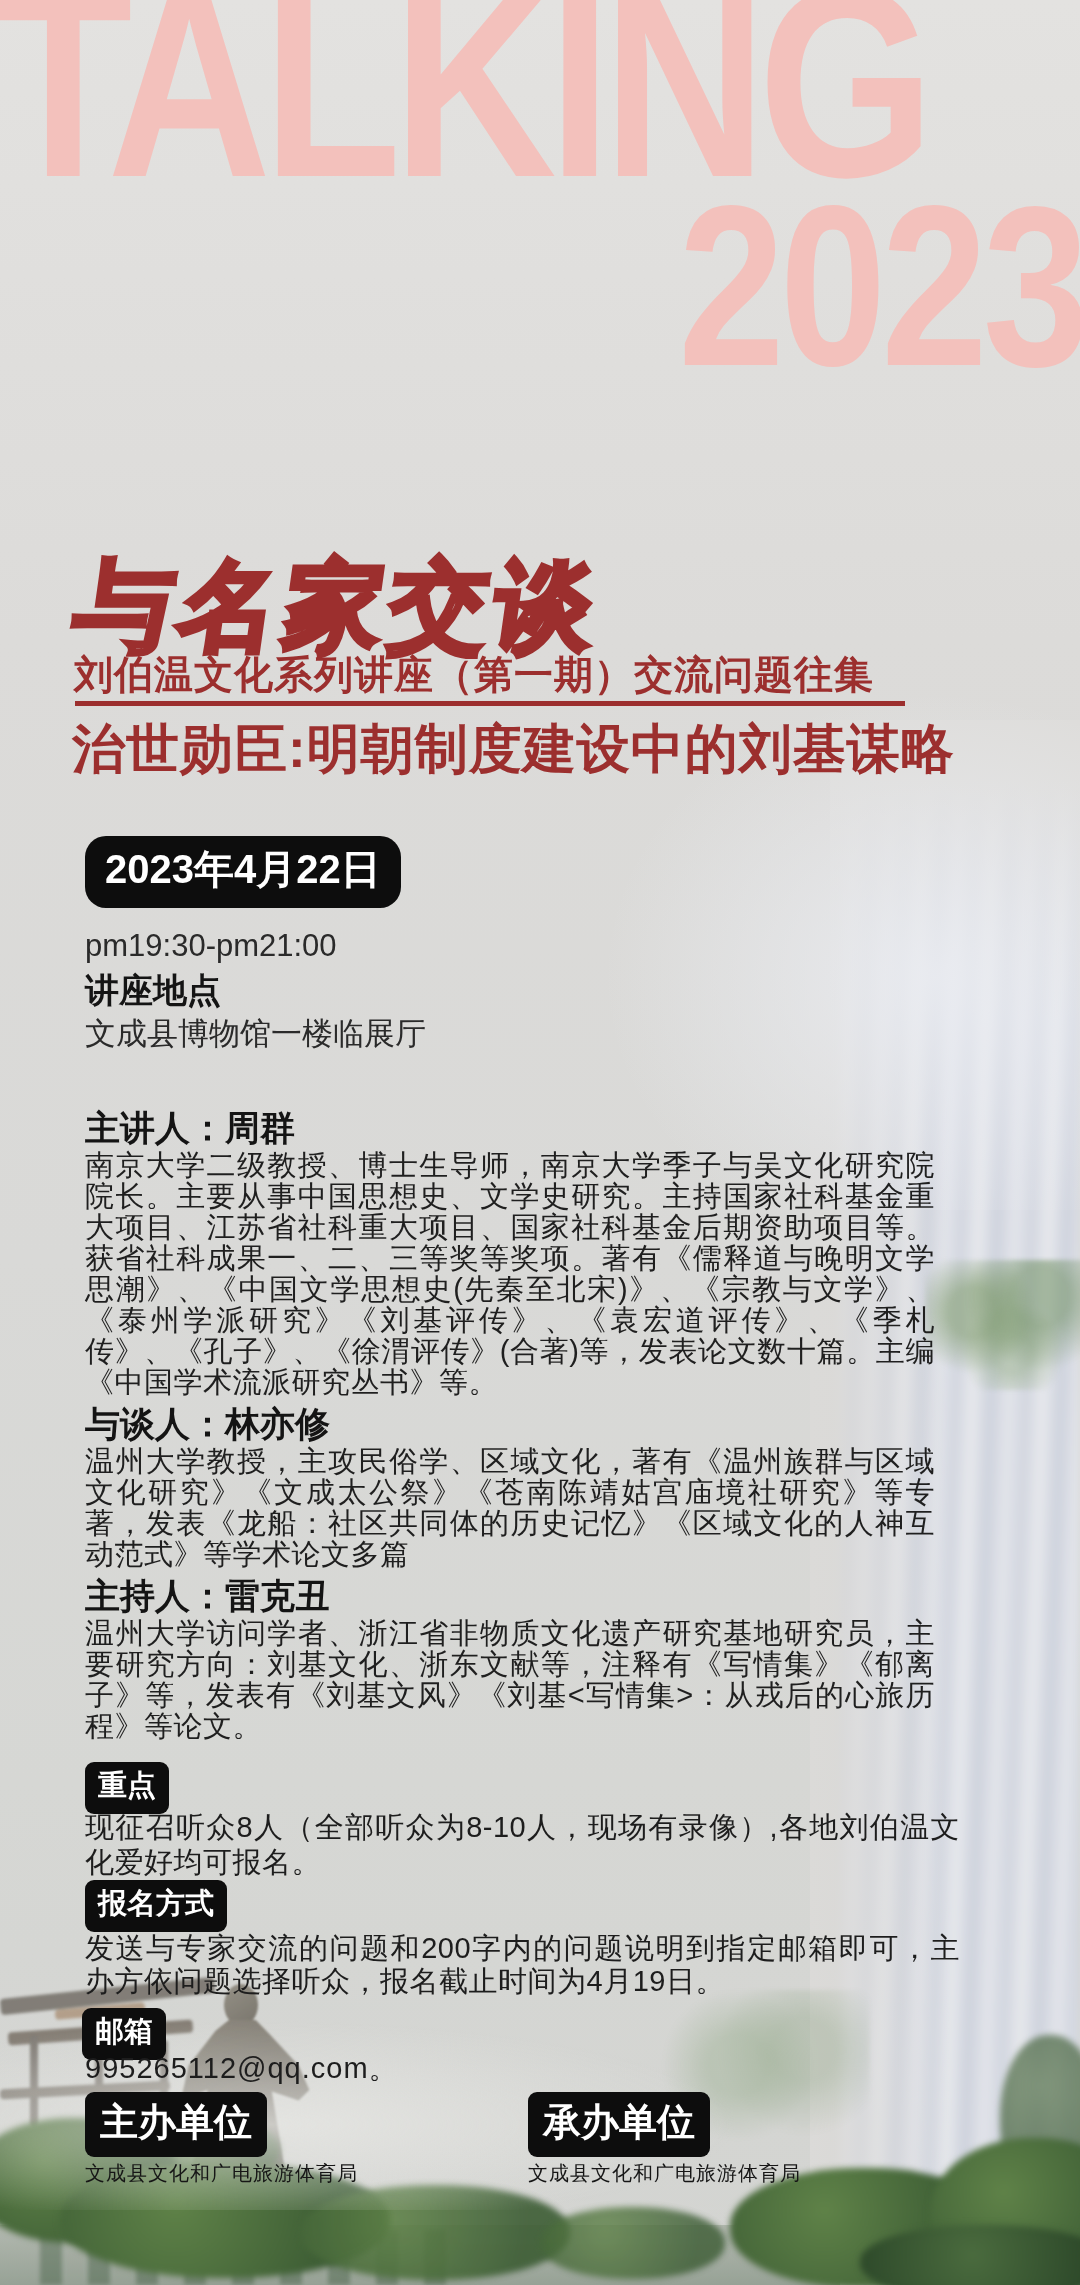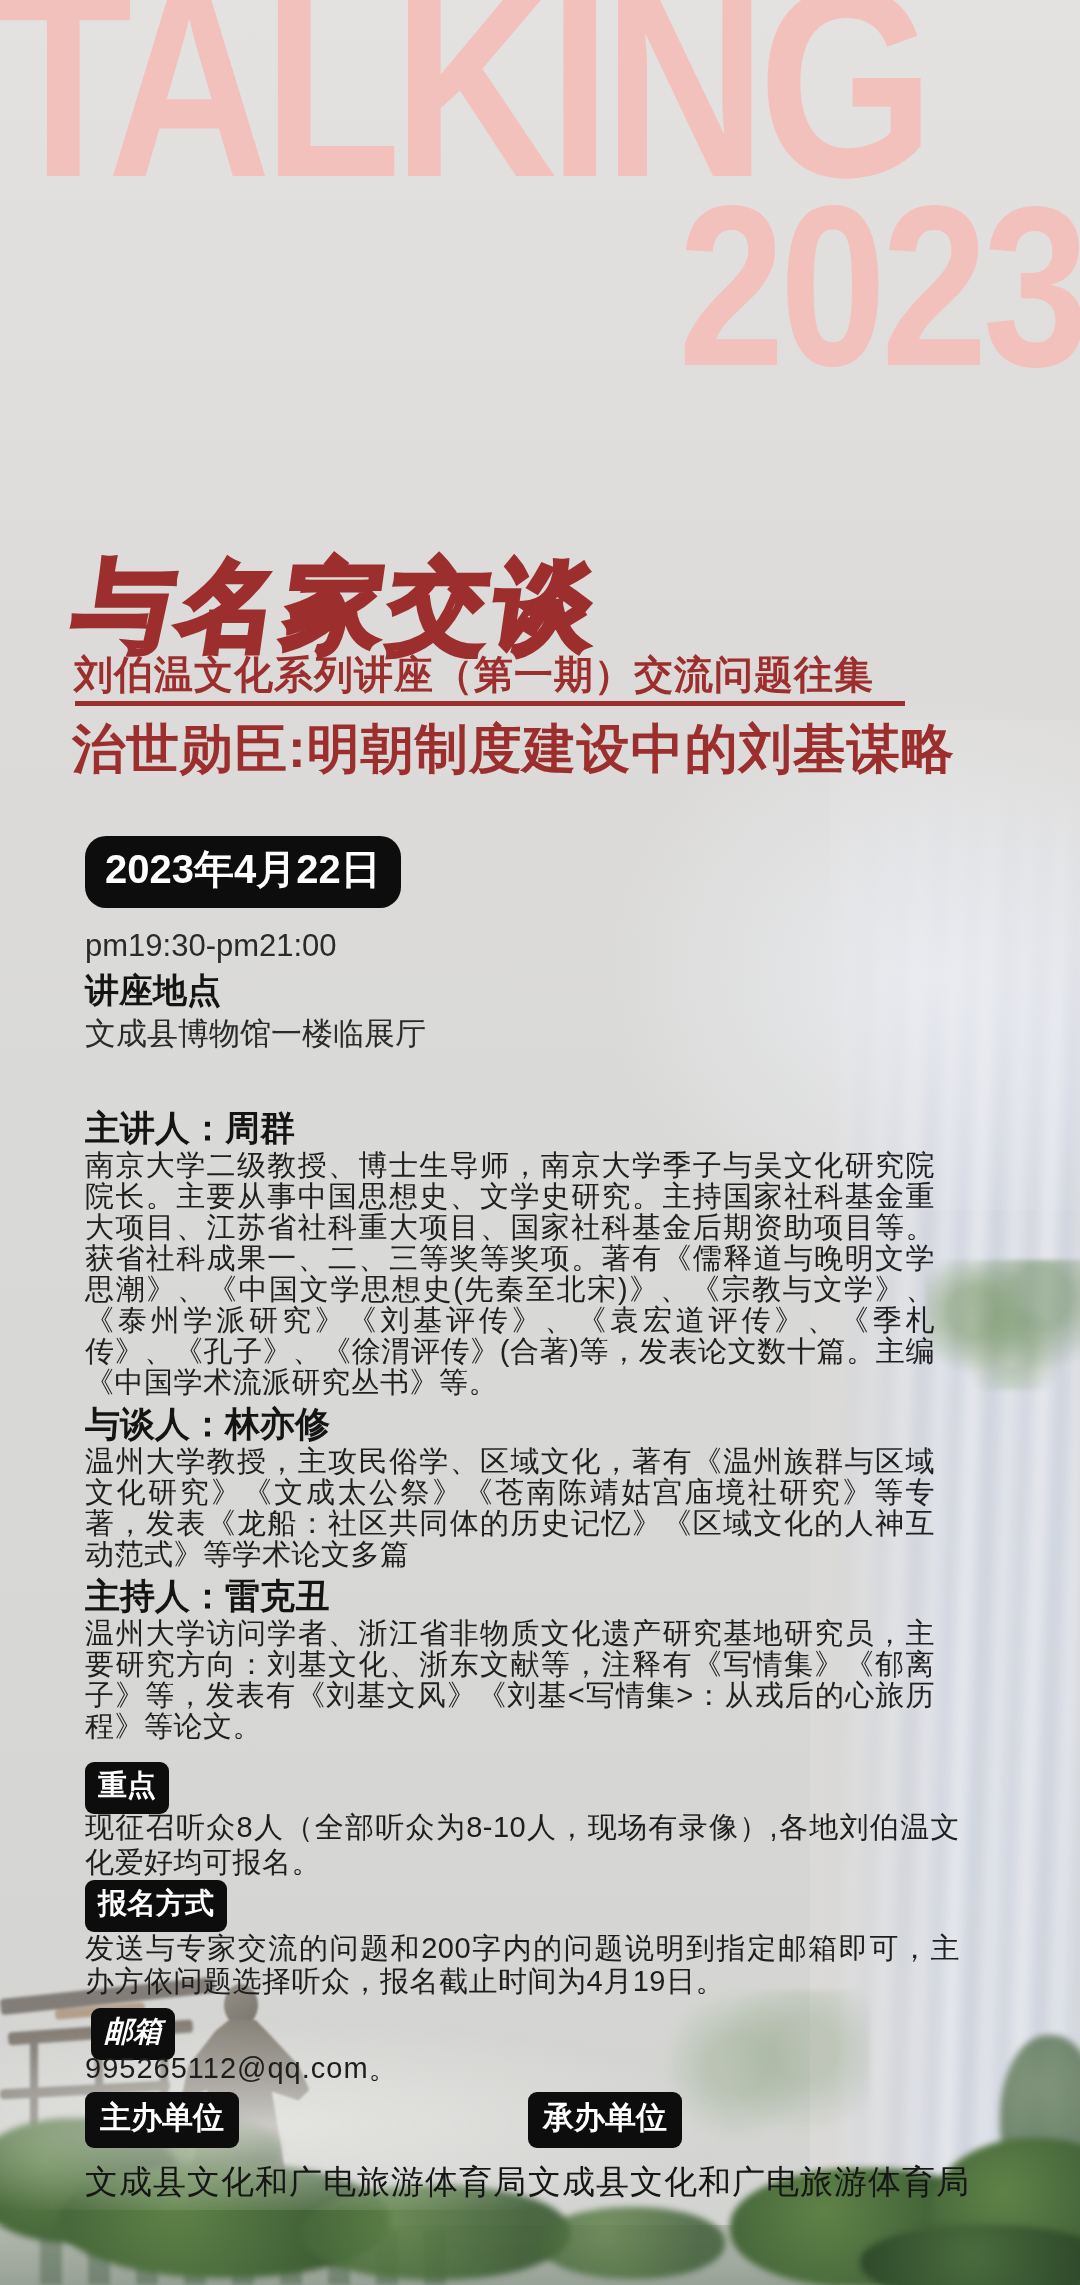--- a/index.html
+++ b/index.html
@@ -73,40 +73,40 @@
   }
   .series{position:absolute;left:74px;top:648px;font-size:39px;font-weight:bold;color:#9c2f2e;
     letter-spacing:1px;white-space:nowrap;}
   .divider{position:absolute;left:75px;top:701px;width:830px;height:5px;background:#9c2f2e;}
   .lecture{position:absolute;left:72px;top:714px;font-size:53px;font-weight:bold;color:#9c2f2e;
     letter-spacing:1px;white-space:nowrap;}
   
   .badge{position:absolute;background:#0d0d0d;color:#fff;border-radius:9px;font-weight:bold;white-space:nowrap;}
   .badge.date{left:85px;top:836px;font-size:40px;padding:6px 20px 11px;border-radius:21px;}
   .badge.small{font-size:29px;padding:4px 13px 8px;}
-  .badge.org{font-size:31px;padding:5px 15px 9px;}
+  .badge.org{font-size:38px;padding:5px 15px 9px;}
   
   .info{position:absolute;left:85px;top:924px;color:#1d1d1d;}
   .info .lbl{font-size:34px;font-weight:bold;line-height:44px;color:#141414;}
   .info .val{font-size:31px;line-height:44px;color:#2a2a2a;}
   
   .speakers{position:absolute;left:85px;top:1108px;width:850px;color:#1f1f1f;}
   .speakers h3{margin:0 0 2px 0;font-size:35px;line-height:40px;font-weight:bold;color:#141414;}
   .speakers p{margin:0 0 6px 0;font-size:29px;line-height:31px;text-align:justify;letter-spacing:.5px;}
   
   .blocktext{position:absolute;left:85px;width:875px;font-size:29px;color:#1d1d1d;text-align:justify;letter-spacing:.5px;}
   .hl-badge{left:85px;top:1762px;}
   .hl-text{top:1810px;line-height:35px;}
   .su-badge{left:85px;top:1880px;}
   .su-text{top:1932px;line-height:33px;}
-  .em-badge{left:91px;top:2008px;font-style:italic;}
+  .em-badge{left:82px;top:2008px;}
   .em-text{top:2052px;line-height:32px;letter-spacing:1px;}
   .org1-badge{left:85px;top:2092px;}
   .org2-badge{left:528px;top:2092px;}
-  .org-name{position:absolute;top:2160px;font-size:33px;color:#161616;letter-spacing:1px;white-space:nowrap;}
+  .org-name{position:absolute;top:2160px;font-size:20px;color:#161616;letter-spacing:1px;white-space:nowrap;}
   .org1-name{left:85px;}
   .org2-name{left:528px;}
 </style>
 </head>
 <body>
 
 <div class="poster">
 
   <div class="waterfall"></div>
   <div class="waterfall-fade-left"></div>

